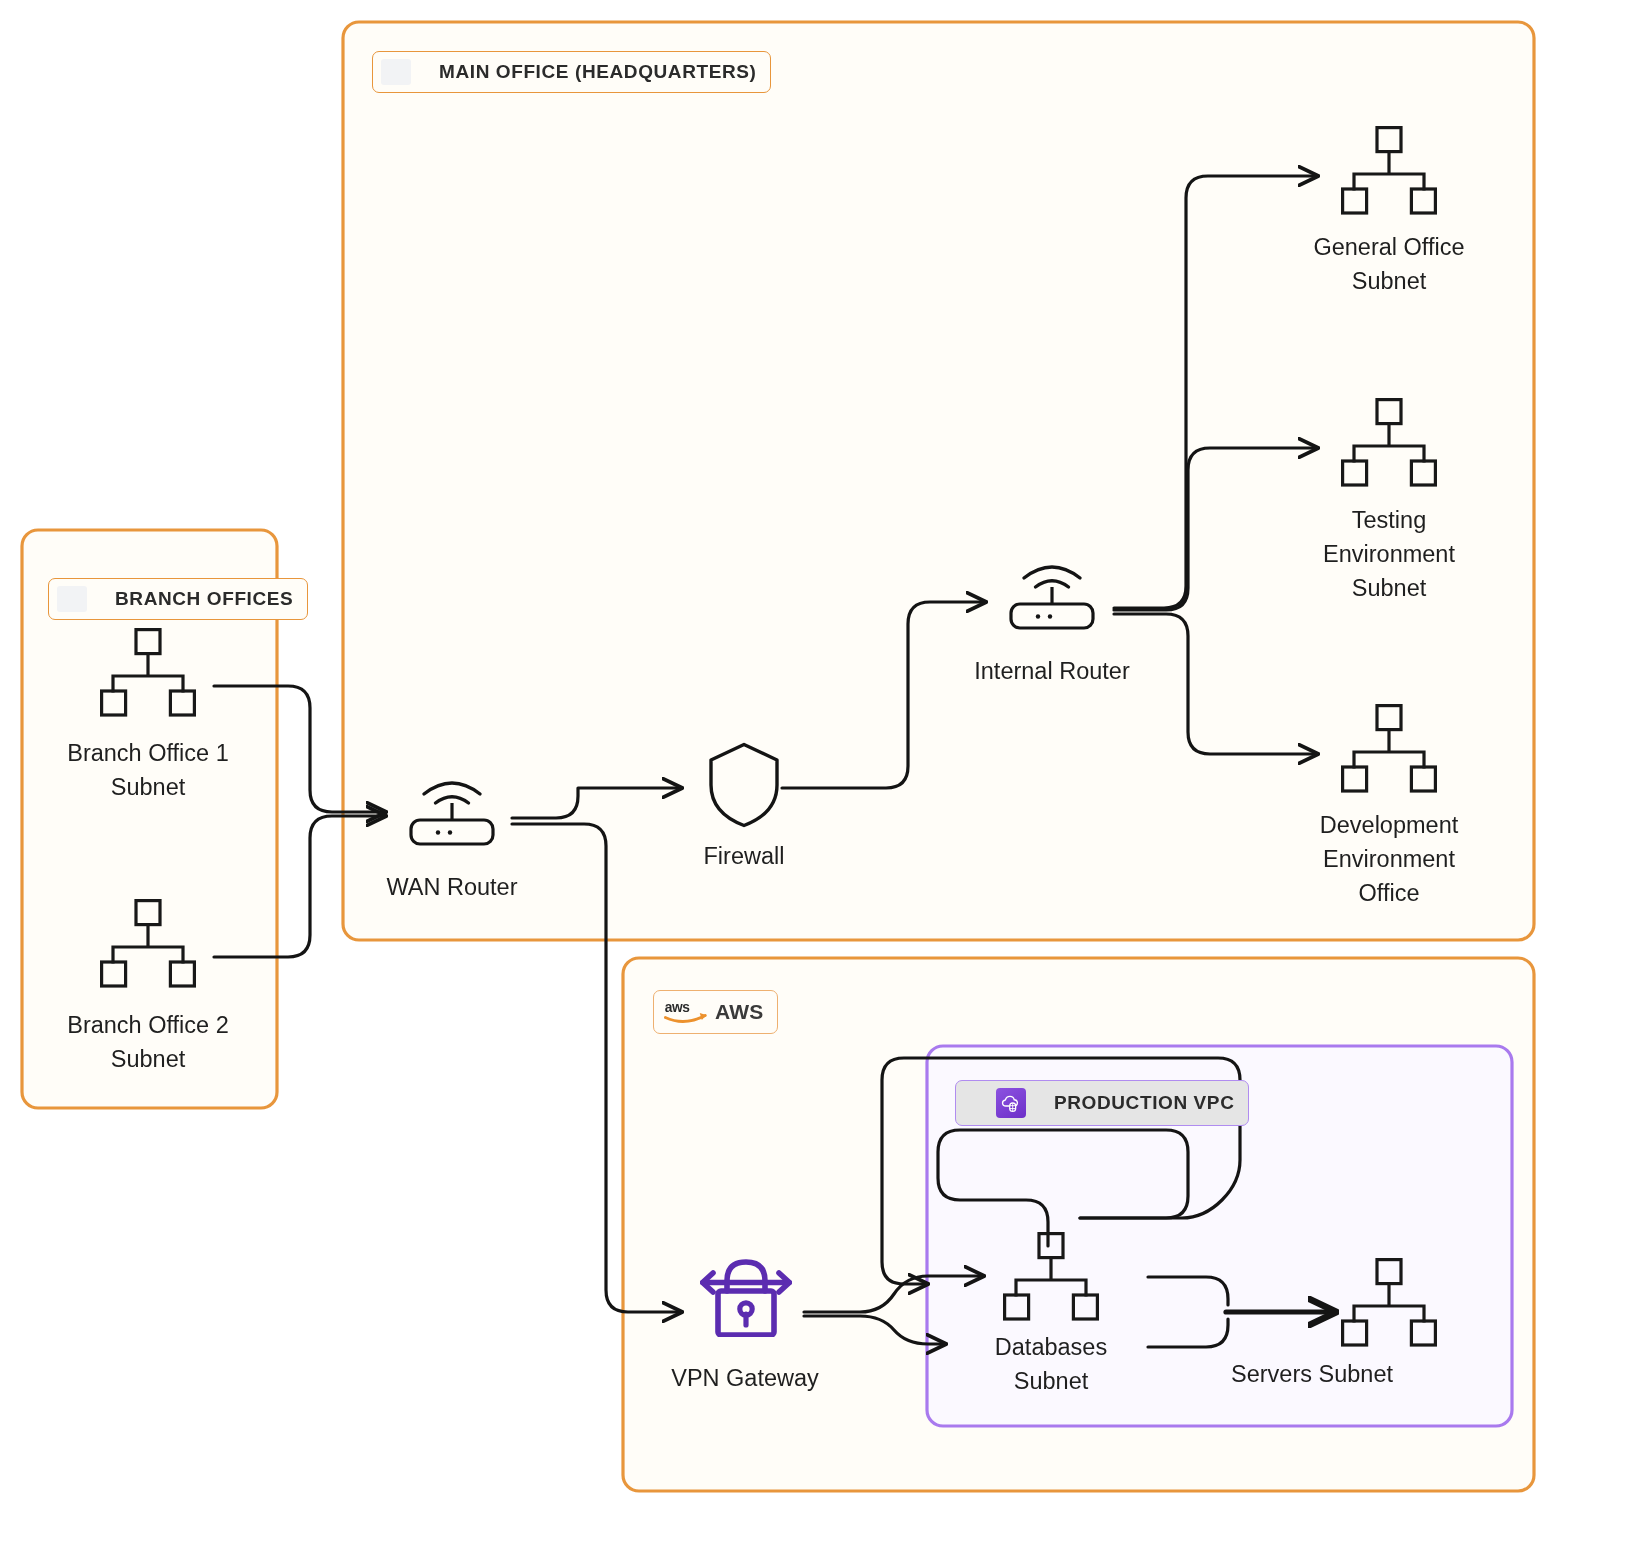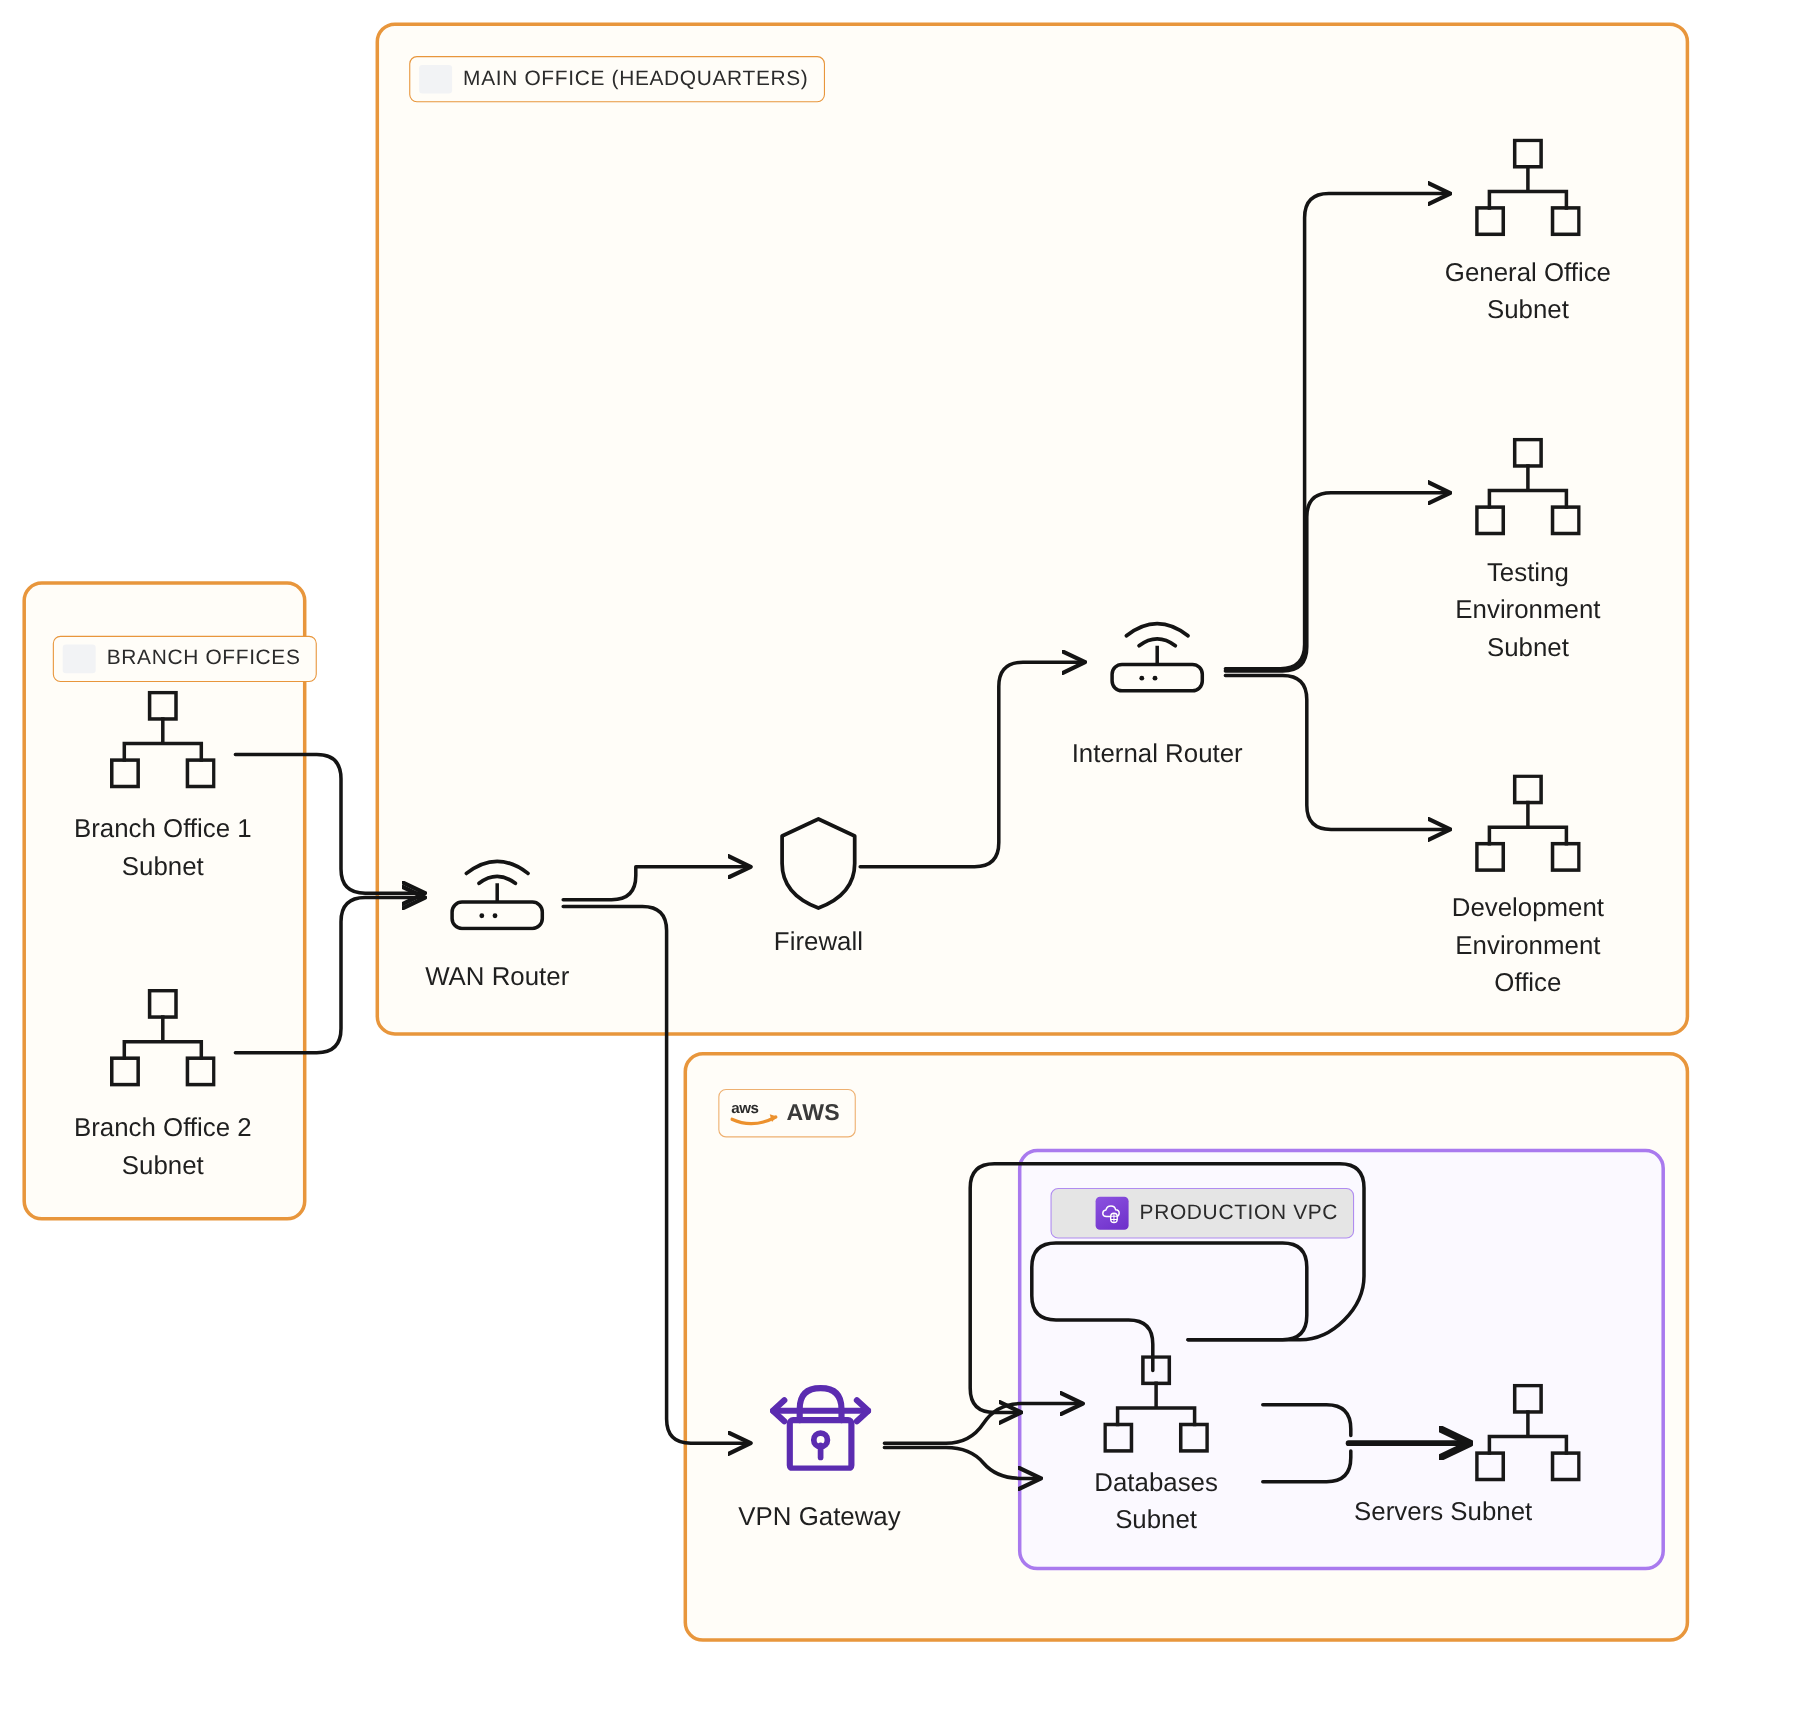--- a/index.html
+++ b/index.html
@@ -1,23 +1,23 @@
 <!DOCTYPE html>
 <html><head>
 <meta charset="utf-8">
 <style>
   html,body{margin:0;padding:0;background:#ffffff;}
   body{font-family:"Liberation Sans",sans-serif;}
   #stage{position:relative;width:1636px;height:1556px;background:#ffffff;overflow:hidden;}
   svg#diagram{position:absolute;left:0;top:0;width:1636px;height:1556px;}
   .grp-label{
-    position:absolute;display:flex;align-items:center;gap:10px;
+    position:absolute;display:flex;align-items:center;gap:28px;
     background:#fffdf8;border:1.6px solid #e8963c;border-radius:7px;
     padding:7px 14px 7px 8px;box-sizing:border-box;
-    font-size:19px;font-weight:normal;letter-spacing:.6px;color:#2b2b2b;
+    font-size:19px;font-weight:bold;letter-spacing:.6px;color:#2b2b2b;
     font-family:"Liberation Sans",sans-serif;white-space:nowrap;
   }
   .grp-label .sw{width:30px;height:26px;border-radius:3px;background:#f2f3f5;flex:0 0 auto;}
   .grp-label.vpc{border-color:#b08cf0;background:#e5e5e5;padding-left:40px;}
   .aws-badge{
     position:absolute;display:flex;align-items:center;gap:7px;
     background:#fffdf8;border:1.6px solid #eeb070;border-radius:7px;
     padding:6px 14px 6px 10px;box-sizing:border-box;white-space:nowrap;
   }
   .aws-badge .awslogo{width:44px;height:30px;flex:0 0 auto;}
@@ -154,21 +154,21 @@
     </span>
     <span>PRODUCTION VPC</span>
   </div>
 
   <div class="nodelbl" style="left:148px;top:736px;width:300px;">Branch Office 1
 Subnet</div>
   <div class="nodelbl" style="left:148px;top:1008px;width:300px;">Branch Office 2
 Subnet</div>
   <div class="nodelbl" style="left:744px;top:839px;width:320px;">Firewall</div>
   <div class="nodelbl" style="left:452px;top:870px;width:320px;">WAN Router</div>
-  <div class="nodelbl" style="left:1052px;top:668px;width:400px;">Internal Router</div>
+  <div class="nodelbl" style="left:1052px;top:654px;width:400px;">Internal Router</div>
   <div class="nodelbl" style="left:1389px;top:230px;width:360px;">General Office
 Subnet</div>
   <div class="nodelbl" style="left:1389px;top:503px;width:360px;">Testing
 Environment
 Subnet</div>
   <div class="nodelbl" style="left:1389px;top:808px;width:360px;">Development
 Environment
 Office</div>
   <div class="nodelbl" style="left:745px;top:1361px;width:360px;">VPN Gateway</div>
   <div class="nodelbl" style="left:1051px;top:1330px;width:320px;">Databases

